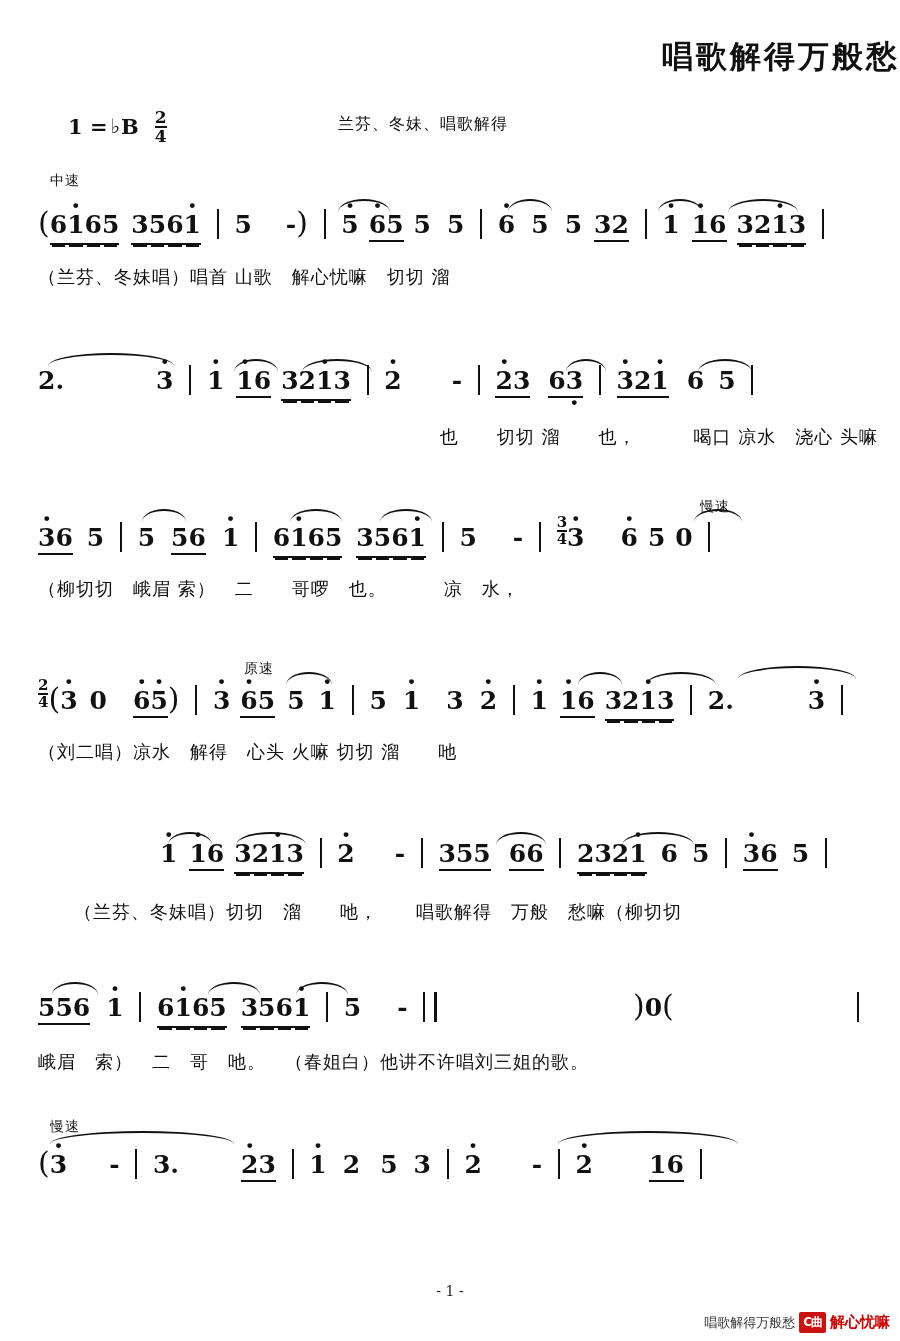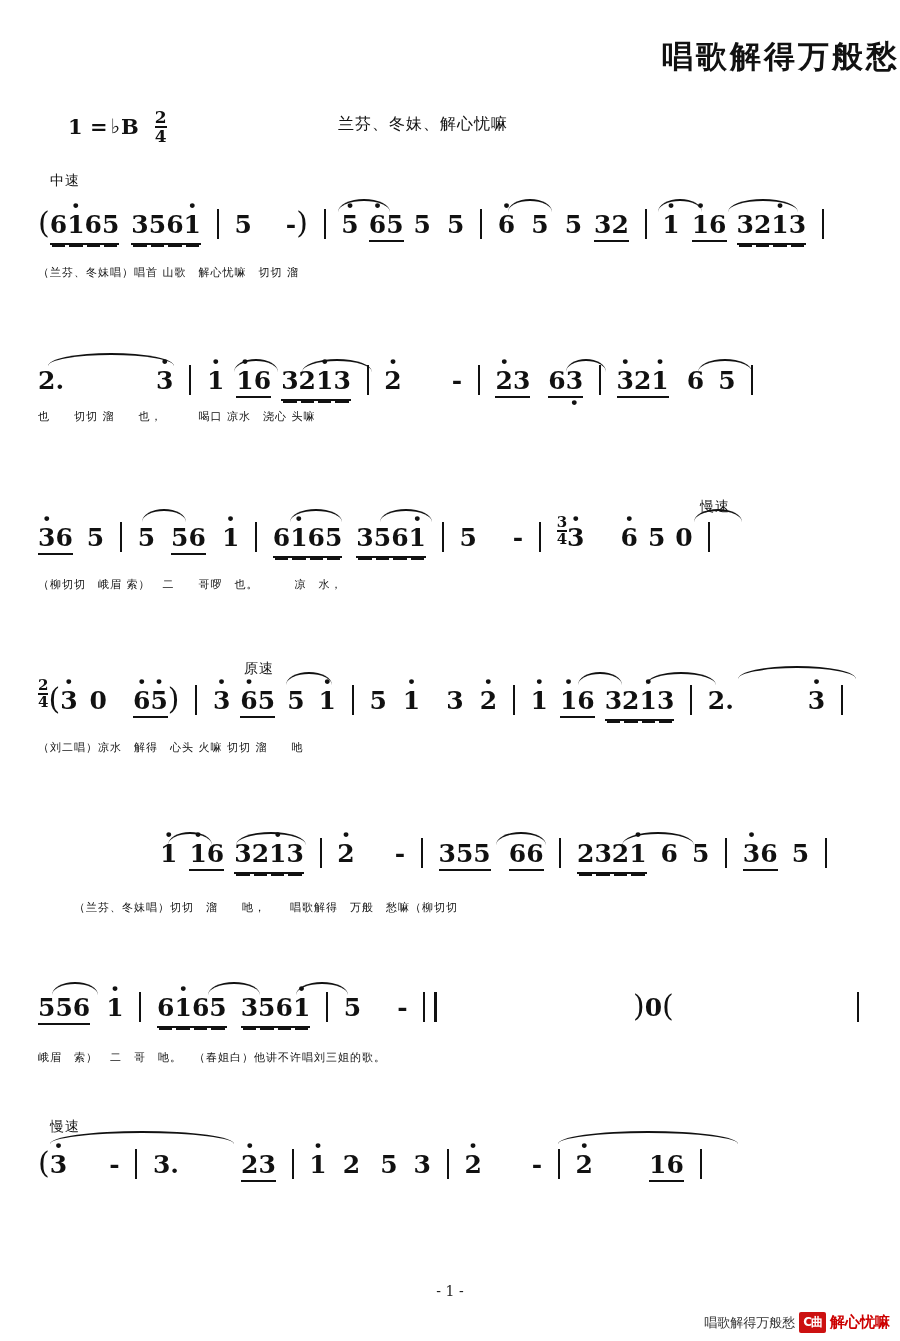--- a/index.html
+++ b/index.html
@@ -89,21 +89,21 @@
     font-size: 25px;
     font-weight: bold;
     color: #111;
     white-space: nowrap;
   }
   .lyrics {
     position: absolute;
     left: 38px;
     width: 840px;
     font-family: "DejaVu Serif", serif;
-    font-size: 11px;
+    font-size: 18px;
     color: #111;
     white-space: nowrap;
     letter-spacing: 1px;
   }
   .n {
     position: relative;
     display: inline-block;
   }
   
   .dotabove::before {
@@ -207,21 +207,21 @@
   <div class="keysig">
     <span>1 =</span>
     <span class="flat">♭</span>
     <span>B</span>
     <span class="meter">
       <span class="num">2</span>
       <span class="den">4</span>
     </span>
   </div>
 
-  <div class="subtitle">兰芬、冬妹、解心忧嘛</div>
+  <div class="subtitle">兰芬、冬妹、唱歌解得</div>
 
   <div class="tempo" style="top:172px; left:50px;">中速</div>
   <div class="row" style="top:205px;">
     <div class="notes">
       <span class="paren">(</span><span class="n u2">6</span><span class="n u2 dotabove">1</span><span class="n u2">6</span><span class="n u2">5</span><span class="sp" style="width:12px"></span><span class="n u2">3</span><span class="n u2">5</span><span class="n u2">6</span><span class="n u2 dotabove">1</span>
       <span class="bar"></span>
       <span class="n">5</span><span class="sp" style="width:34px"></span><span class="dash">-</span><span class="paren">)</span>
       <span class="bar"></span>
       <span class="n dotabove">5</span><span class="sp" style="width:10px"></span><span class="n u1 dotabove">6</span><span class="n u1">5</span><span class="sp" style="width:10px"></span><span class="n">5</span><span class="sp" style="width:16px"></span><span class="n">5</span>
       <span class="bar"></span>
@@ -249,21 +249,21 @@
       <span class="n u1 dotabove">2</span><span class="n u1">3</span><span class="sp" style="width:18px"></span><span class="n u1">6</span><span class="n u1 dotbelow">3</span>
       <span class="bar"></span>
       <span class="n u1 dotabove">3</span><span class="n u1">2</span><span class="n u1 dotabove">1</span><span class="sp" style="width:18px"></span><span class="n">6</span><span class="sp" style="width:14px"></span><span class="n">5</span>
       <span class="bar"></span>
       <span class="slur" style="left:10px; top:-12px; width:126px;"></span>
       <span class="slur" style="left:196px; top:-6px; width:44px;"></span>
       <span class="slur" style="left:264px; top:-6px; width:70px;"></span>
       <span class="slur" style="left:528px; top:-6px; width:40px;"></span>
       <span class="slur" style="left:660px; top:-6px; width:54px;"></span>
     </div>
-    <div class="lyrics" style="top:44px;">也　　切切 溜　　也，　　　喝口 凉水　浇心 头嘛</div>
+    <div class="lyrics" style="top:60px;text-align:right;">也　　切切 溜　　也，　　　喝口 凉水　浇心 头嘛</div>
   </div>
 
   <div class="tempo" style="top:498px; left:700px;">慢速</div>
   <div class="row" style="top:515px;">
     <div class="notes">
       <span class="n u1 dotabove">3</span><span class="n u1">6</span><span class="sp" style="width:14px"></span><span class="n">5</span>
       <span class="bar"></span>
       <span class="n">5</span><span class="sp" style="width:16px"></span><span class="n u1">5</span><span class="n u1">6</span><span class="sp" style="width:16px"></span><span class="n dotabove">1</span>
       <span class="bar"></span>
       <span class="n u2">6</span><span class="n u2 dotabove">1</span><span class="n u2">6</span><span class="n u2">5</span><span class="sp" style="width:14px"></span><span class="n u2">3</span><span class="n u2">5</span><span class="n u2">6</span><span class="n u2 dotabove">1</span>

